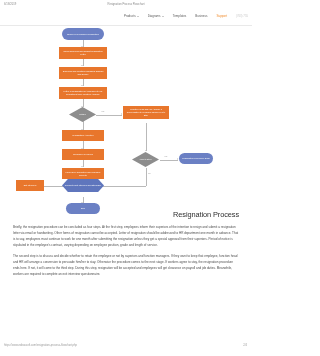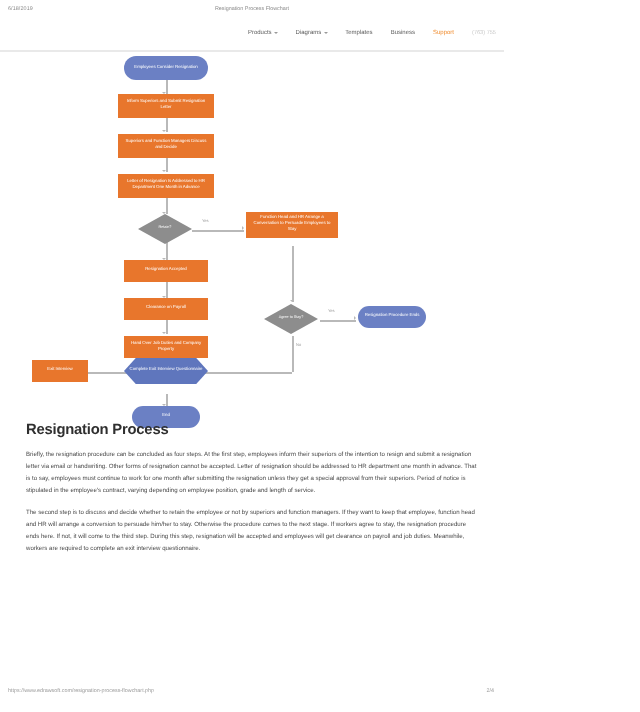--- a/index.html
+++ b/index.html
@@ -78,22 +78,22 @@
   .arrow-l{
     position:absolute;width:0;height:0;
     border-top:1.3px solid transparent;border-bottom:1.3px solid transparent;
     border-right:1.8px solid #b9b9b9;
   }
   .edge-lbl{position:absolute;font-size:2px;color:#9a9a9a;}
 
   
   .article{position:absolute;top:210px;left:13px;width:226px;}
   .art-h{
-    font-size:7.4px;font-weight:bold;color:#2f2f2f;
-    margin:0 0 6px 0;letter-spacing:-.1px;
+    font-size:7.4px;font-weight:normal;color:#2f2f2f;
+    margin:0 0 6px 0;letter-spacing:-.1px;text-align:right;
   }
   .art-p{
     font-size:3.05px;line-height:1.95;color:#4a4a4a;
     margin:0 0 5.5px 0;text-align:left;
   }
 
   
   .foot{
     position:absolute;bottom:5px;left:0;width:252px;height:7px;
     font-size:2.7px;color:#9a9a9a;

